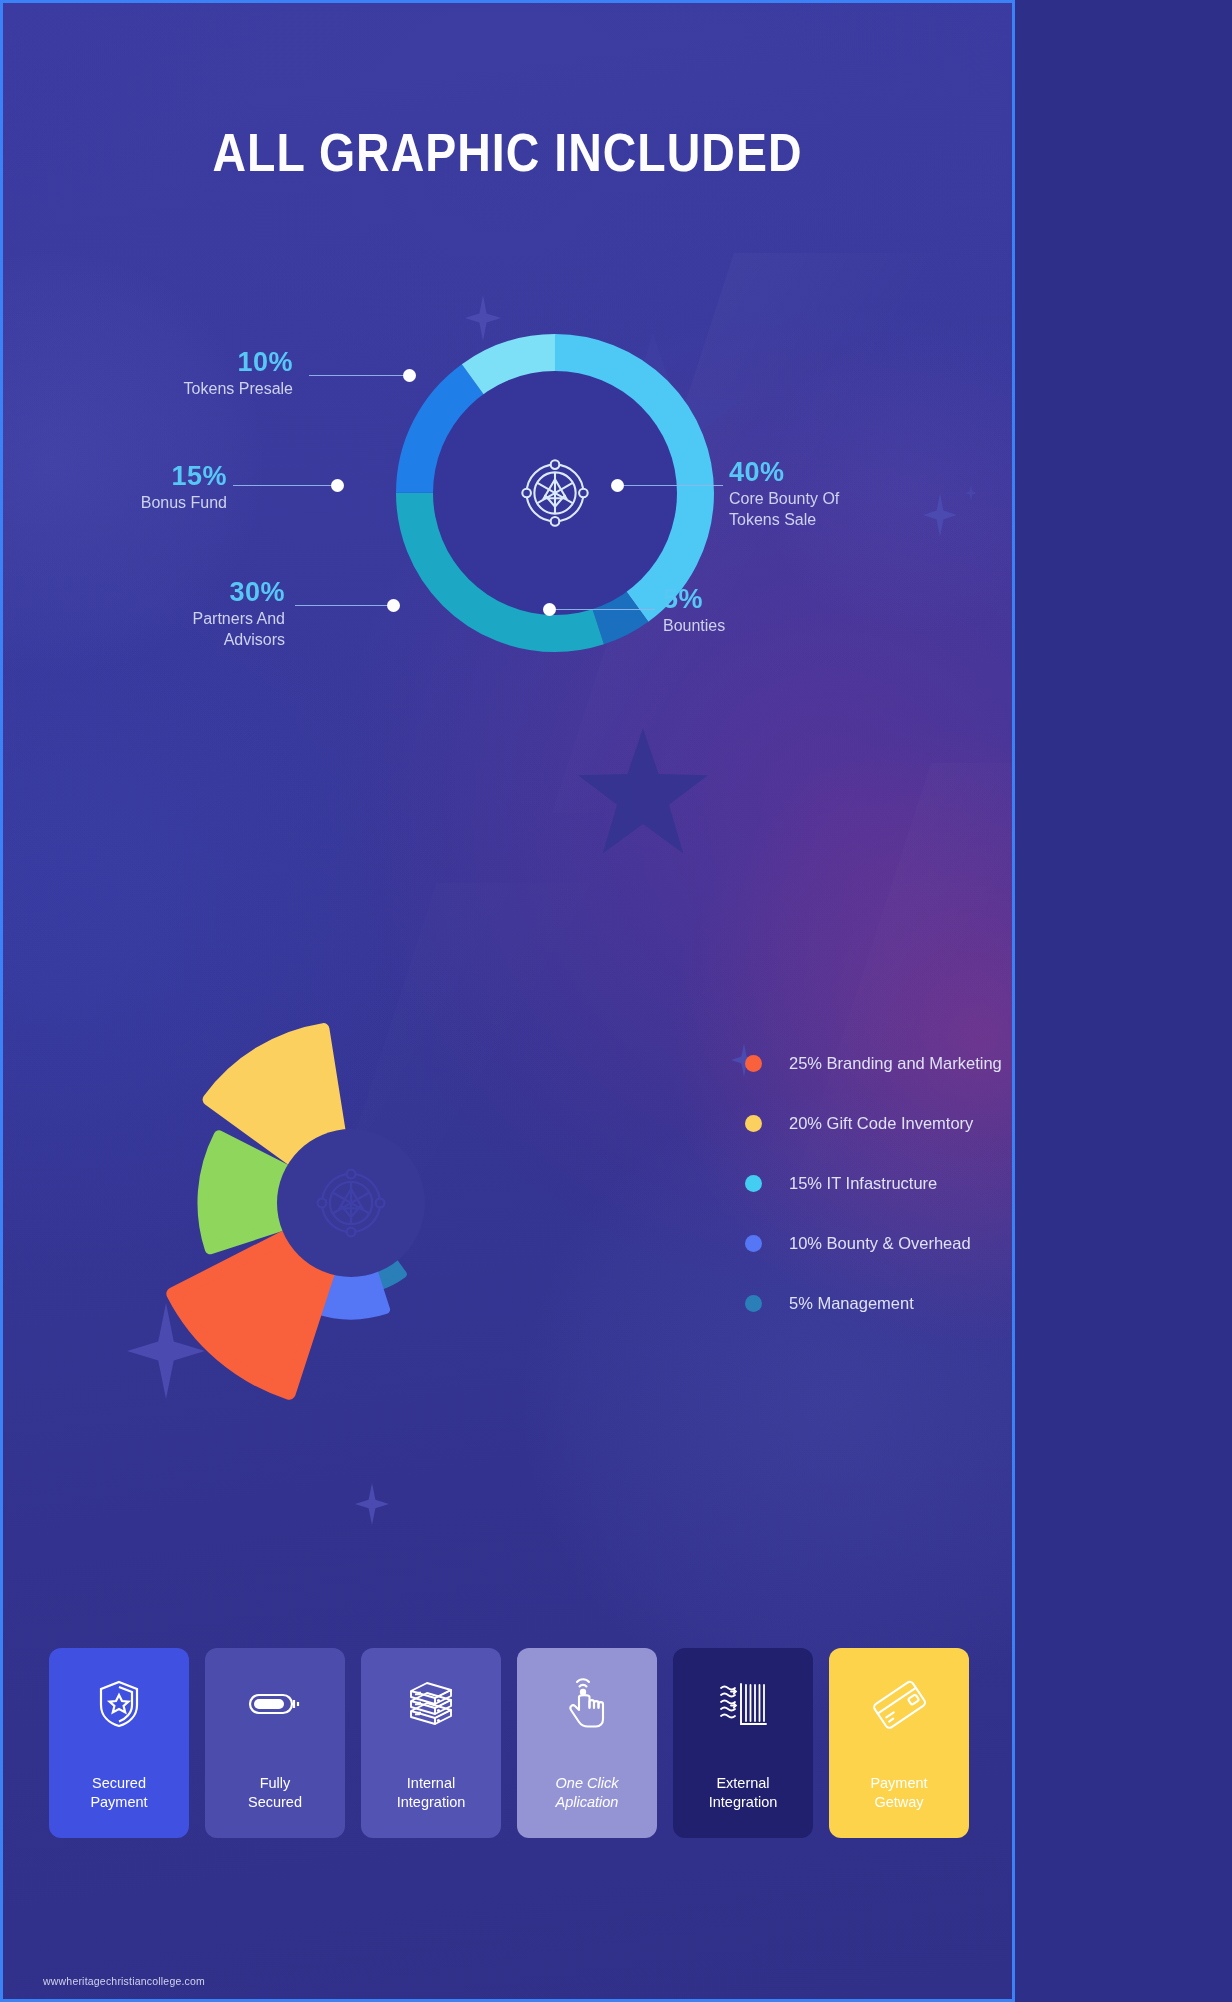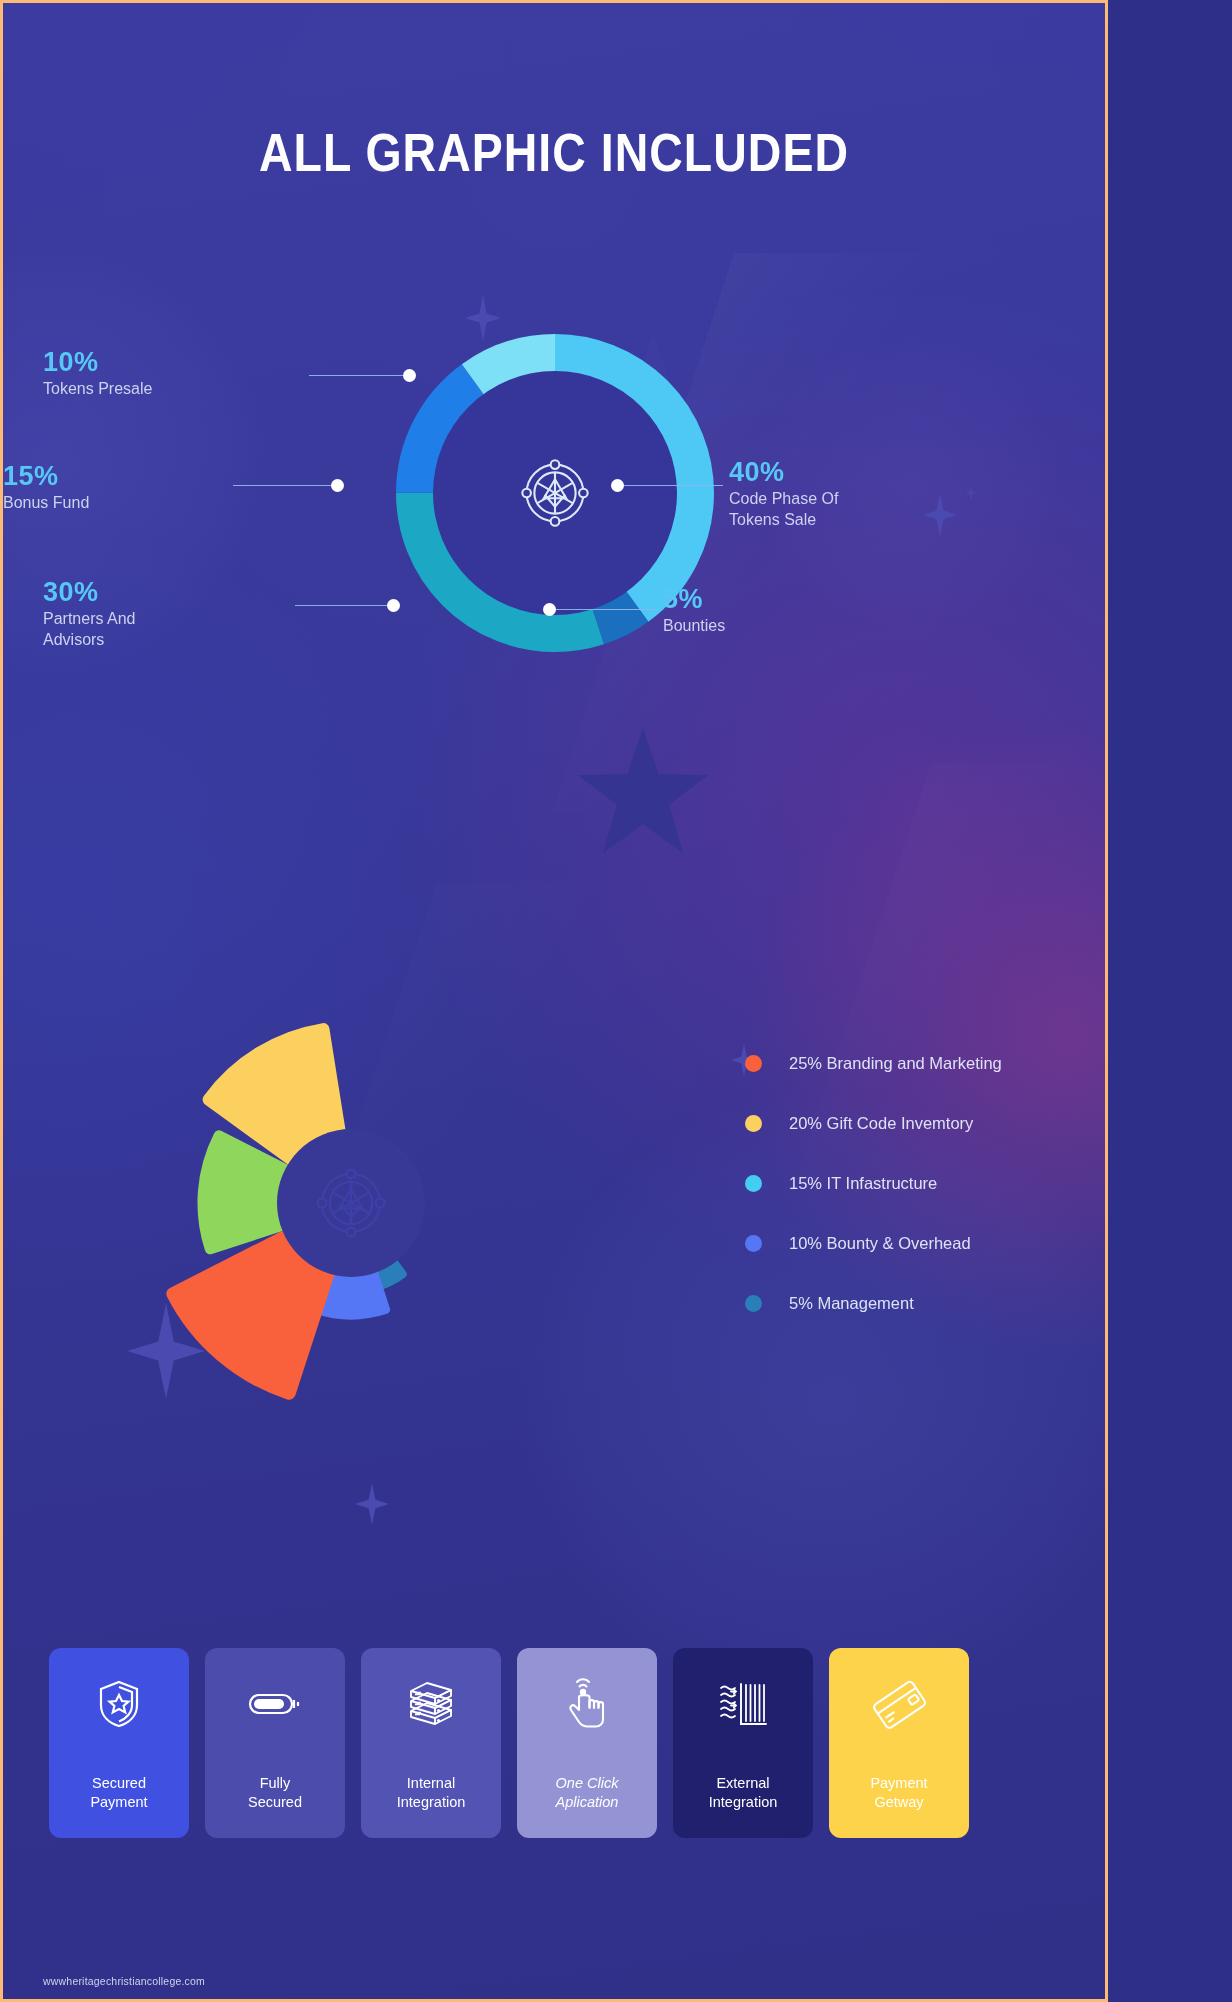--- a/index.html
+++ b/index.html
@@ -6,24 +6,24 @@
 
   html, body {
     width:1232px; height:2002px;
     background:#2e2f88;
     font-family:"Liberation Sans", sans-serif;
     overflow:hidden;
   }
 
   #stage {
     position:relative;
-    width:1108px; height:2002px;
+    width:1015px; height:2002px;
     background:#36369a;
     overflow:hidden;
-    border:3px solid #fdba74;
+    border:3px solid #3b82f6;
   }
 
   
   .bg-layer { position:absolute; inset:0; pointer-events:none; }
 
   .bg-base {
     background:
       radial-gradient(circle at 82% 40%, rgba(150,45,150,0.30) 0%, rgba(150,45,150,0.0) 34%),
       radial-gradient(circle at 97% 52%, rgba(196,60,130,0.34) 0%, rgba(196,60,130,0.0) 22%),
       radial-gradient(circle at 6% 46%, rgba(60,80,200,0.20) 0%, rgba(60,80,200,0) 26%),
@@ -104,21 +104,21 @@
 
   .cl { position:absolute; }
   .cl .pct {
     font-size:27px; font-weight:bold; color:#57c8f5;
     line-height:1.05; letter-spacing:.5px;
   }
   .cl .cap {
     font-size:16px; color:#cdd2ef; line-height:1.28; margin-top:3px;
   }
   .cl.right { text-align:left; }
-  .cl.left  { }
+  .cl.left  { text-align:right; }
 
   
   #pie-section { position:absolute; left:0; top:1000px; width:1232px; height:420px; }
 
   .pie-wrap { position:absolute; left:148px; top:0px; width:400px; height:400px; }
 
   .pie-hub {
     position:absolute; left:50%; top:50%;
     transform:translate(-50%,-50%);
     width:148px; height:148px; border-radius:50%;
@@ -268,21 +268,21 @@
       <div class="pct">30%</div>
       <div class="cap">
         <span>Partners And</span><br>
         <span>Advisors</span>
       </div>
     </div>
 
     <div class="cl right" style="left:726px; top:155px; width:230px;">
       <div class="pct">40%</div>
       <div class="cap">
-        <span>Code Phase Of</span><br>
+        <span>Core Bounty Of</span><br>
         <span>Tokens Sale</span>
       </div>
     </div>
 
     <div class="cl right" style="left:660px; top:282px; width:220px;">
       <div class="pct">5%</div>
       <div class="cap">Bounties</div>
     </div>
   </div>
 

